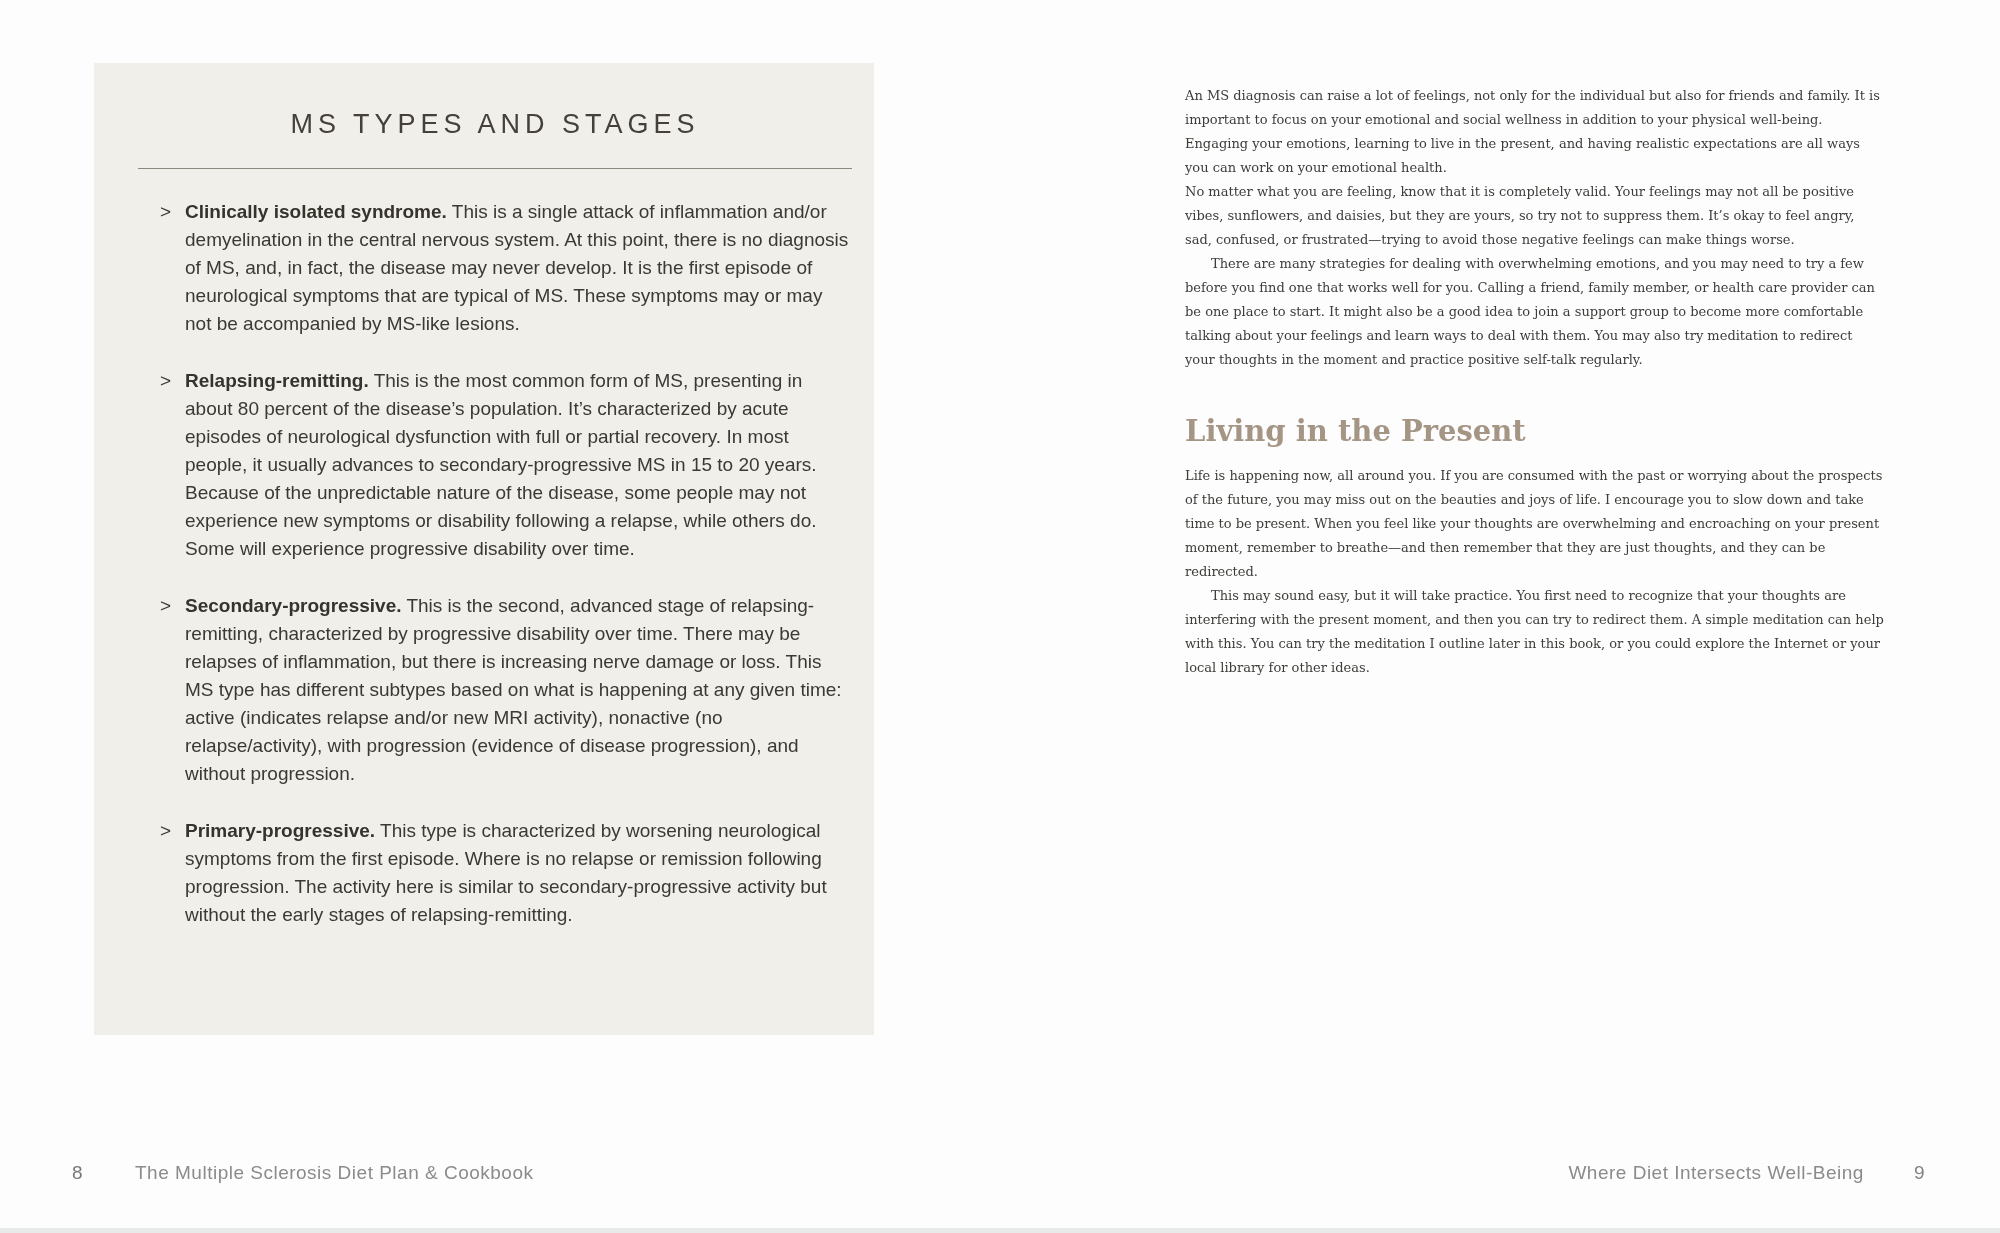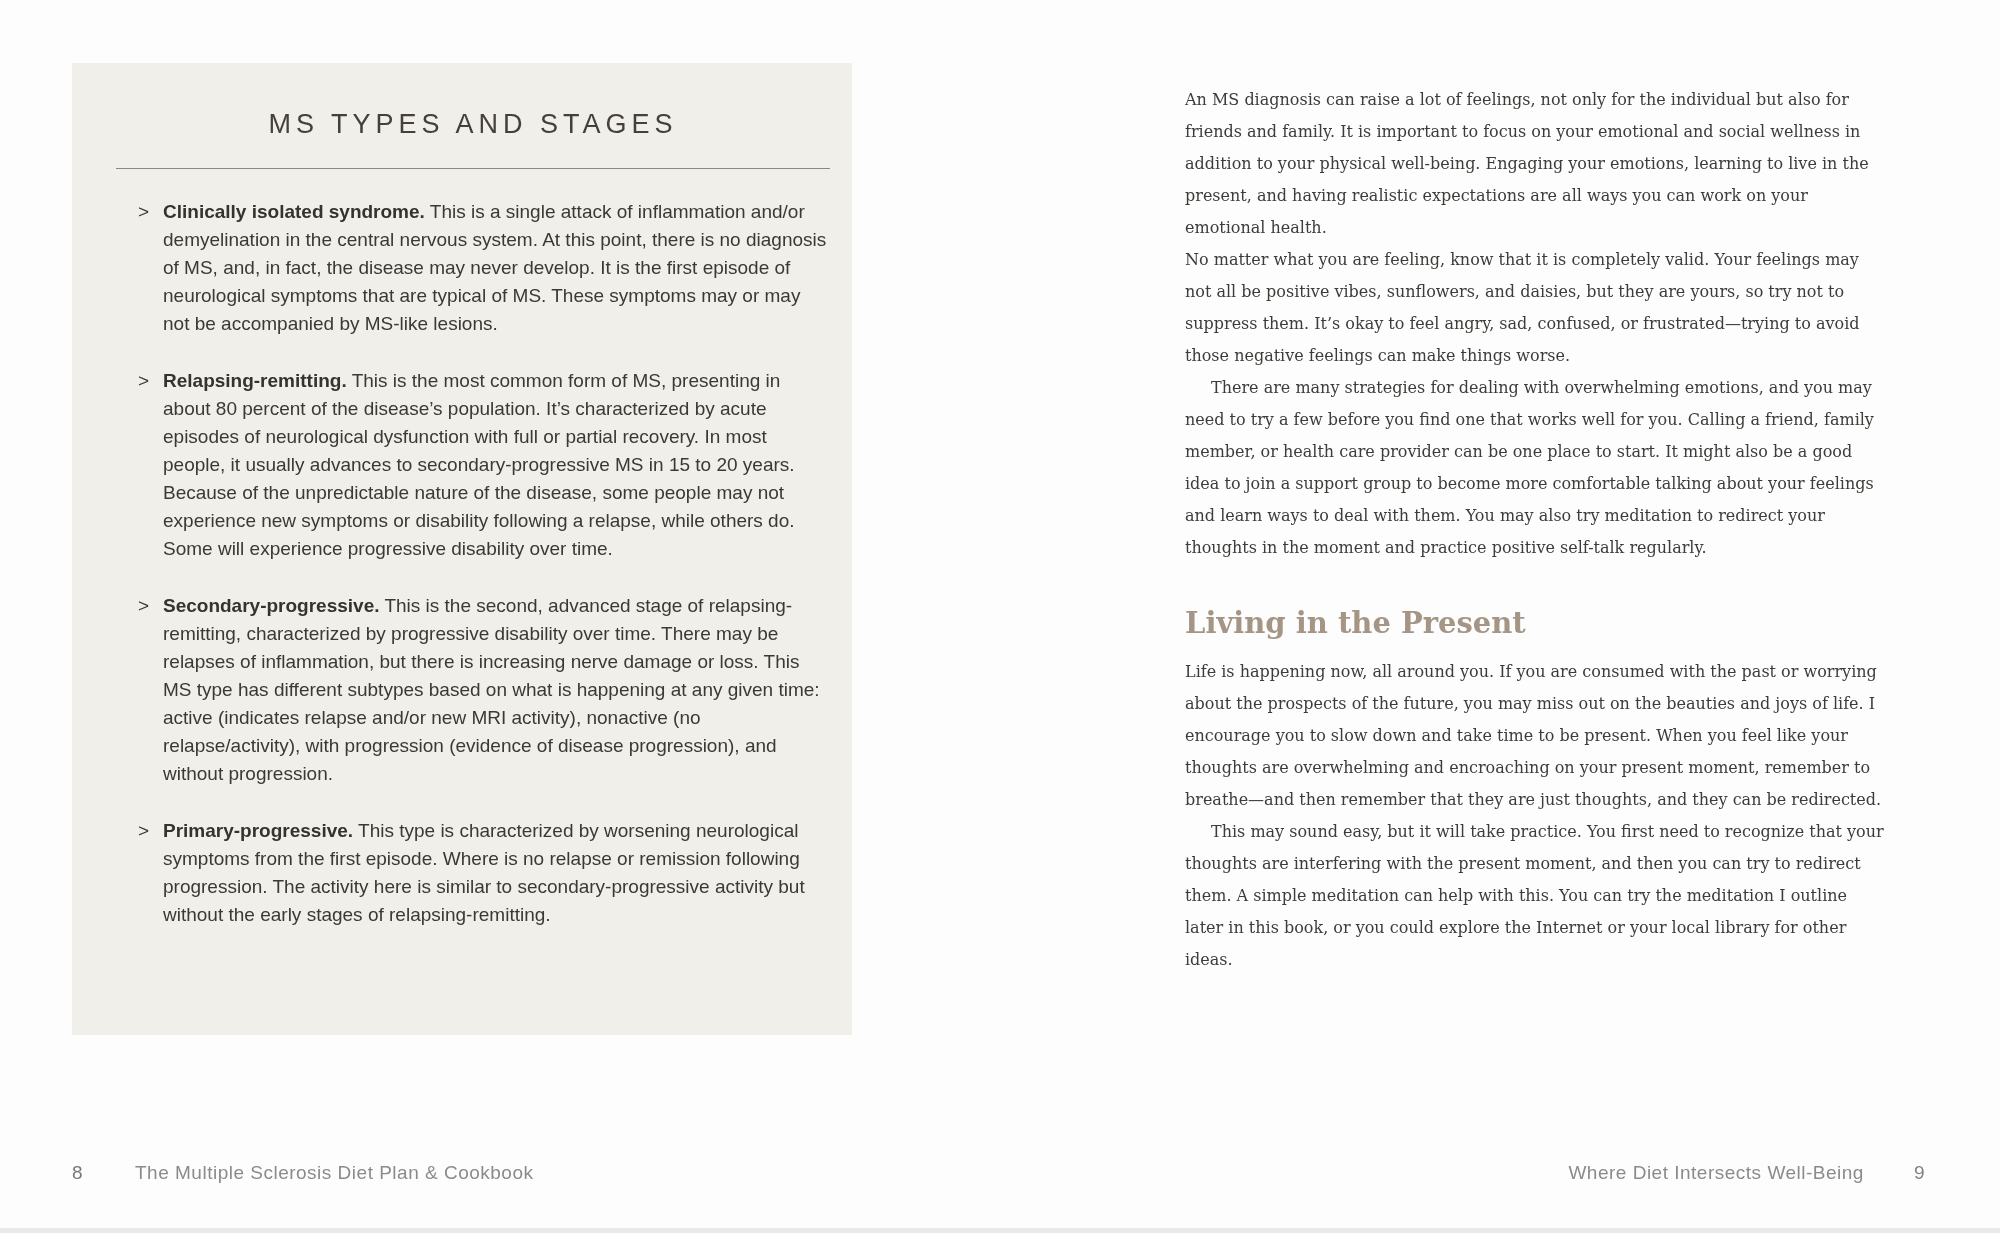--- a/index.html
+++ b/index.html
@@ -19,21 +19,21 @@
   body{
     position:relative;
     background:var(--page-bg);
     font-family:"Liberation Sans",sans-serif;
     overflow:hidden;
   }
 
   
   .sidebar-box{
     position:absolute;
-    left:72px; top:63px;
+    left:94px; top:63px;
     width:780px; height:972px;
     background:var(--box-bg);
     padding:46px 22px 0 44px;
   }
   .sidebar-title{
     text-align:center;
     font-size:27px;
     letter-spacing:5px;
     font-weight:normal;
     color:var(--title-dark);
@@ -86,22 +86,22 @@
   .section-heading{
     font-family:"DejaVu Serif","Liberation Serif",serif;
     font-weight:bold;
     font-size:29px;
     line-height:34px;
     color:var(--subhead-tan);
     margin-top:42px;
     margin-bottom:16px;
   }
   .body-p{
-    font-size:16px;
-    line-height:32px;
+    font-size:13px;
+    line-height:24px;
   }
   .body-p.indent{
     text-indent:26px;
   }
 
   
   .footer-left-num{
     position:absolute;
     left:72px; top:1162px;
     font-size:19px;

